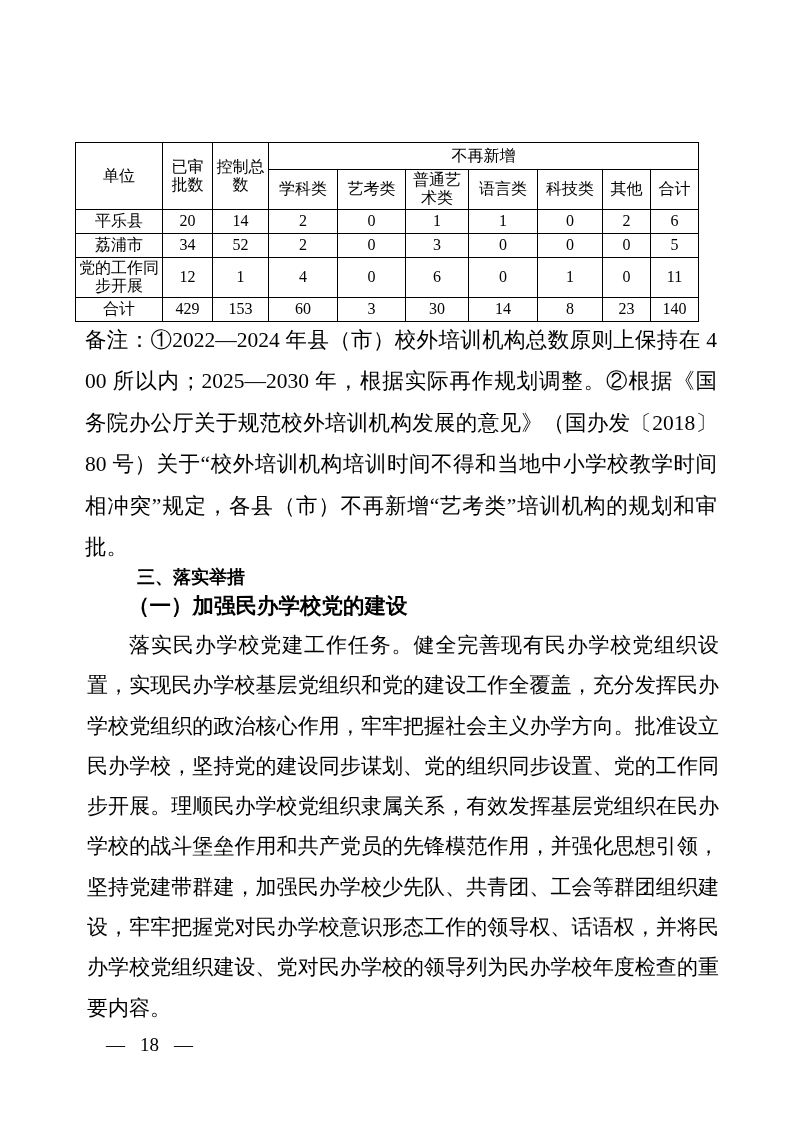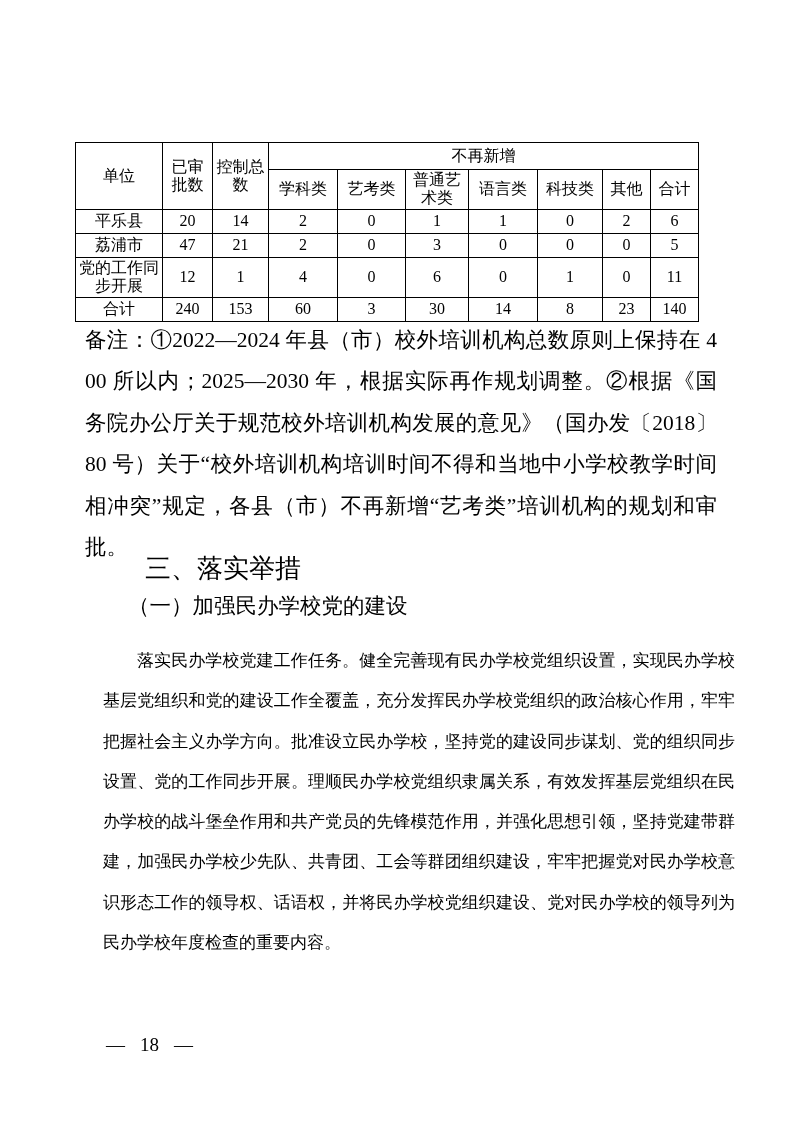--- a/index.html
+++ b/index.html
@@ -52,44 +52,44 @@
     line-height: 41.4px;
     text-align: justify;
     text-justify: inter-character;
     word-break: break-all;
   }
   .section-heading {
     position: absolute;
     left: 85px;
     top: 546px;
     width: 632px;
-    margin: 8px;
-    font-size: 26px;
-    font-weight: 400;
+    margin: 16px;
+    font-size: 18px;
+    font-weight: 700;
     text-indent: 2em;
     line-height: 30px;
   }
   .subsection-heading {
     position: absolute;
     left: 85px;
     top: 591px;
     width: 632px;
     margin: 0;
     font-size: 21.5px;
-    font-weight: 400;
+    font-weight: 700;
     text-indent: 2em;
     line-height: 30px;
   }
   .body-para {
     position: absolute;
     left: 85px;
     top: 623px;
     width: 632px;
-    margin: 18px;
-    font-size: 17px;
+    margin: 2px;
+    font-size: 21px;
     line-height: 40.3px;
     text-align: justify;
     text-justify: inter-character;
     text-indent: 2em;
     word-break: break-all;
   }
 
   
   .page-number {
     position: absolute;
@@ -145,22 +145,22 @@
         <td>0</td>
         <td>1</td>
         <td>1</td>
         <td>0</td>
         <td>2</td>
         <td>6</td>
       </tr>
 
       <tr class="drow">
         <td>荔浦市</td>
-        <td>47</td>
-        <td>21</td>
+        <td>34</td>
+        <td>52</td>
         <td>2</td>
         <td>0</td>
         <td>3</td>
         <td>0</td>
         <td>0</td>
         <td>0</td>
         <td>5</td>
       </tr>
 
       <tr class="drow-tall">
@@ -171,21 +171,21 @@
         <td>0</td>
         <td>6</td>
         <td>0</td>
         <td>1</td>
         <td>0</td>
         <td>11</td>
       </tr>
 
       <tr class="drow">
         <td>合计</td>
-        <td>240</td>
+        <td>429</td>
         <td>153</td>
         <td>60</td>
         <td>3</td>
         <td>30</td>
         <td>14</td>
         <td>8</td>
         <td>23</td>
         <td>140</td>
       </tr>
     </tbody>

